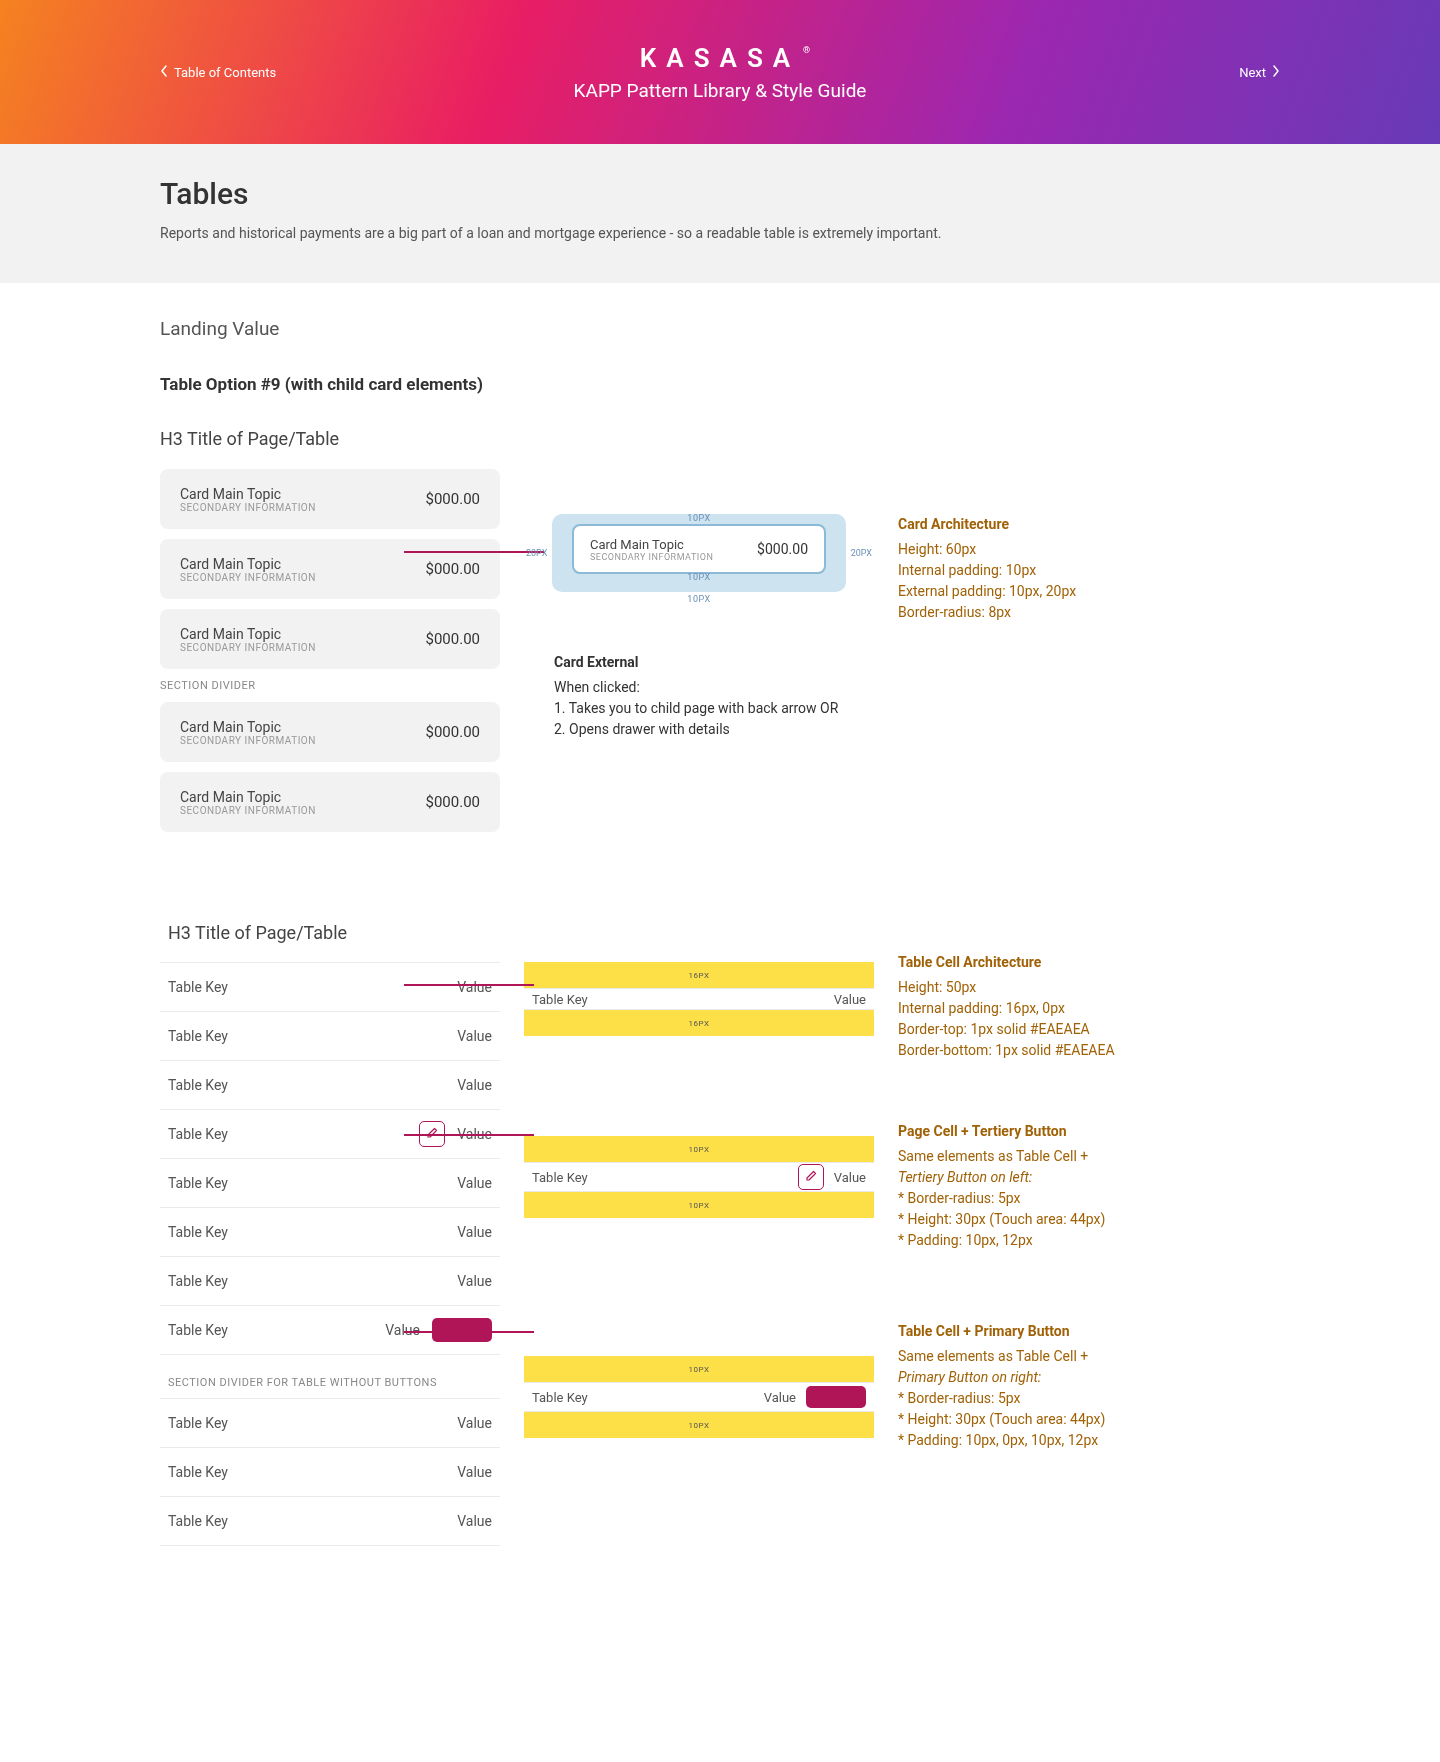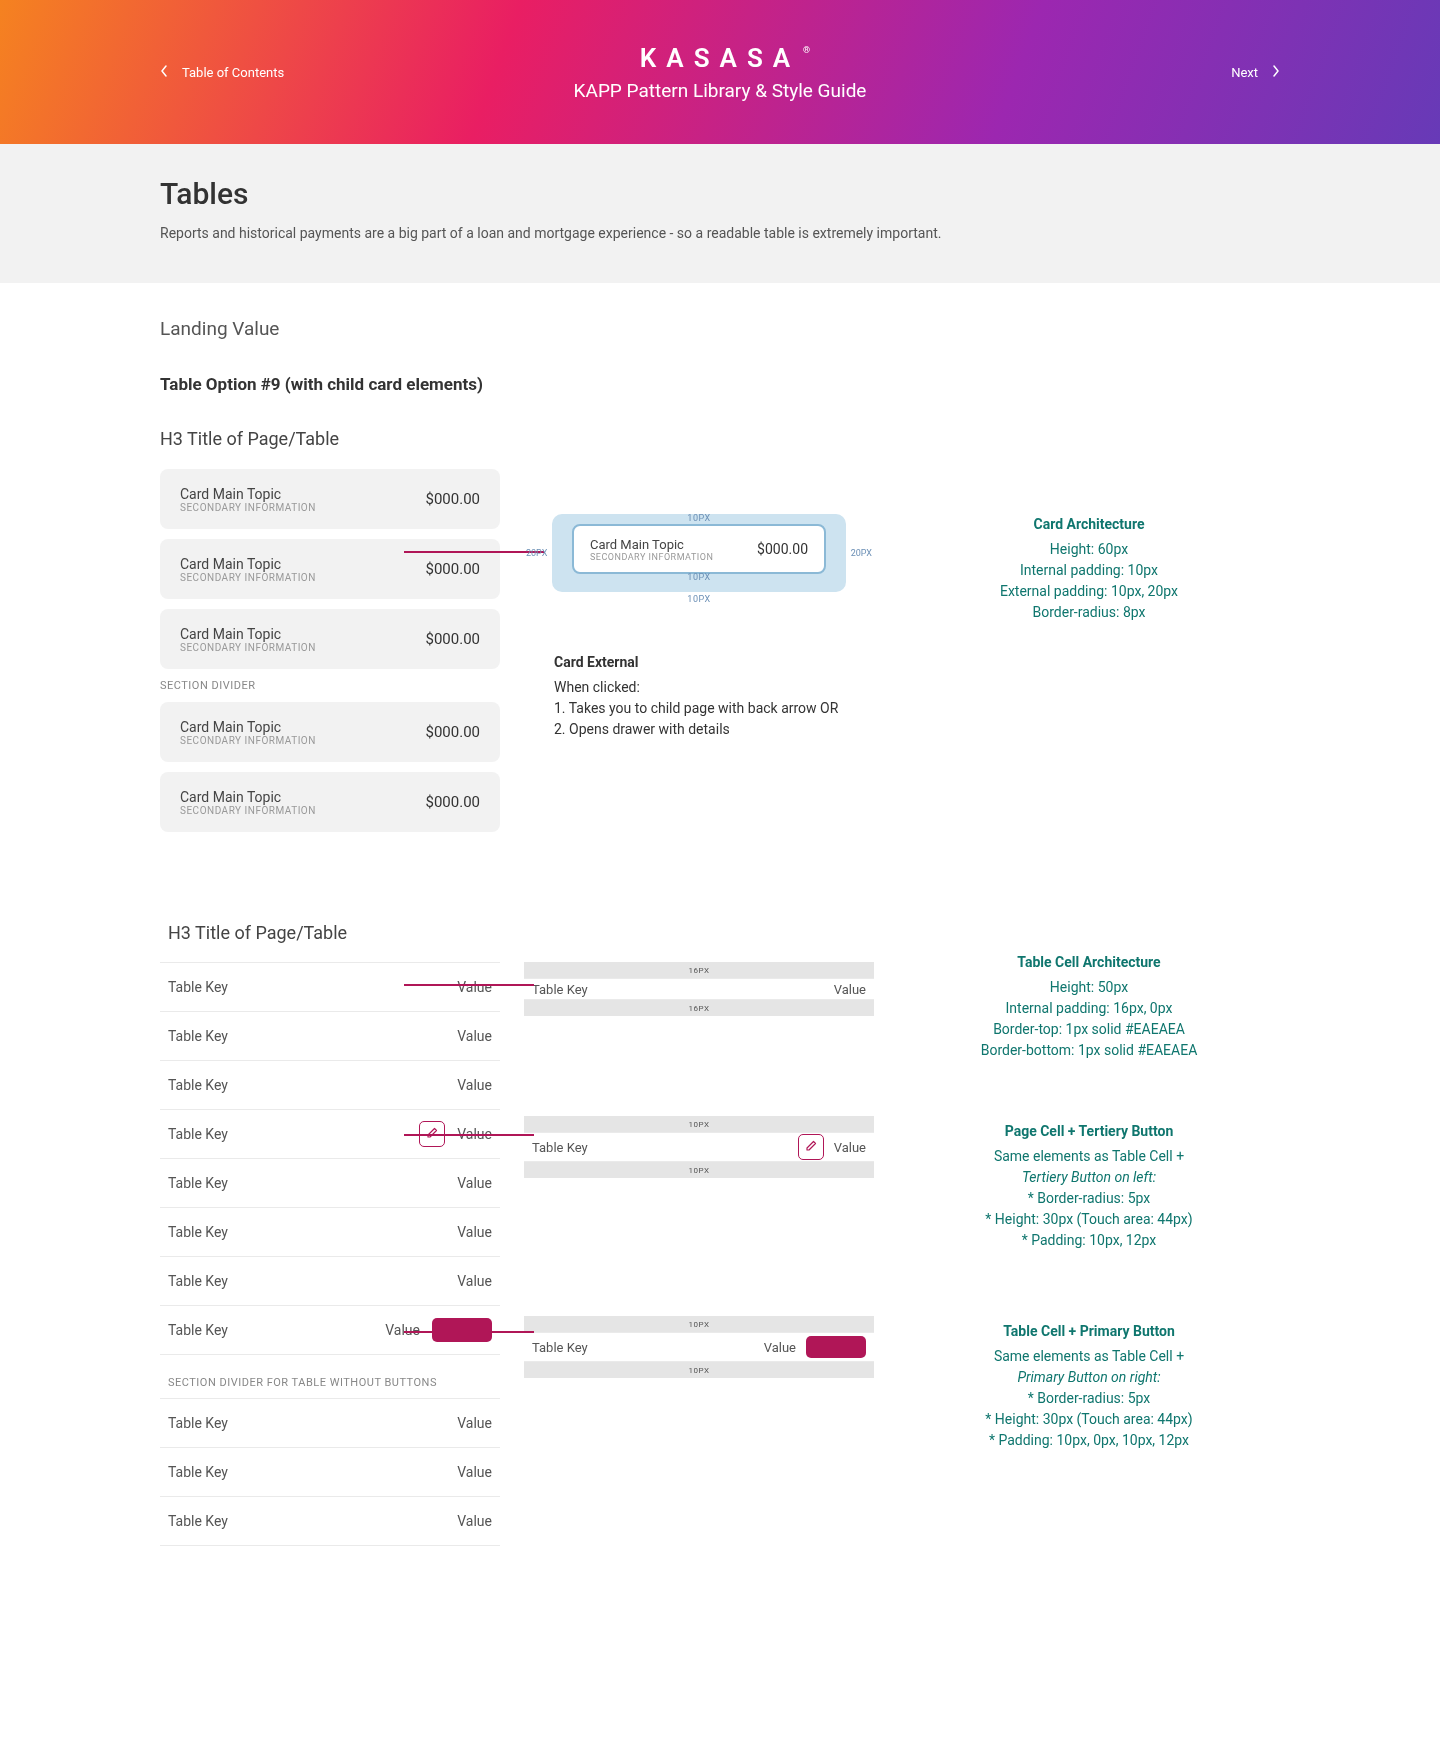--- a/index.html
+++ b/index.html
@@ -16,42 +16,42 @@
   }
   .header-nav {
     position: absolute;
     top: 0; left: 0; right: 0;
     height: 100%;
     display: flex;
     align-items: center;
     justify-content: space-between;
     padding: 0 160px;
   }
-  .header-link { color: #fff; font-size: 13px; display: flex; align-items: center; gap: 14px; cursor: pointer; }
+  .header-link { color: #fff; font-size: 13px; display: flex; align-items: center; gap: 6px; cursor: pointer; }
   .header-center { text-align: center; color: #fff; }
   .logo { font-size: 26px; font-weight: 600; letter-spacing: 10px; position: relative; display:inline-block; }
   .logo-reg { font-size: 9px; position: absolute; top: 2px; right: -10px; letter-spacing:0; }
   .subtitle-logo { font-size: 19px; margin-top: 6px; font-weight: 400; }
 
   
   .intro { background: #f2f2f2; padding: 32px 160px 42px; }
   .intro h1 { font-size: 30px; font-weight: 500; color: #333; margin-bottom: 14px; }
   .intro p { font-size: 14px; color: #555; }
 
   
   .content { padding: 34px 160px 80px; }
   .h2-section { font-size: 19px; color: #555; font-weight: 400; margin-bottom: 34px; }
   .h3-option { font-size: 17px; font-weight: 700; color: #333; margin-bottom: 34px; }
   .h3-table { font-size: 18px; font-weight: 400; color: #444; margin-bottom: 20px; }
 
   
   .row { display: flex; gap: 24px; align-items: flex-start; }
   .col-left { width: 340px; flex-shrink:0; }
   .col-mid { width: 350px; flex-shrink:0; position:relative; }
-  .col-right { flex: 1; font-size: 14px; line-height: 1.5; color:#0f766e;text-align:center; }
+  .col-right { flex: 1; font-size: 14px; line-height: 1.5; color:#a16207; }
 
   
   .card {
     background: #f2f2f2;
     border-radius: 8px;
     padding: 12px 20px;
     margin-bottom: 10px;
     display: flex;
     justify-content: space-between;
     align-items: center;
@@ -77,21 +77,21 @@
   .tbl-row { display:flex; justify-content:space-between; align-items:center; height:50px; border-top:1px solid #EAEAEA; border-bottom:1px solid #EAEAEA; font-size:14px; color:#555; margin-top:-1px;}
   .tbl-key { }
   .tbl-val { display:flex; align-items:center; gap:12px; }
   .edit-btn { width:26px; height:26px; border:1.5px solid #b01657; border-radius:5px; display:flex; align-items:center; justify-content:center; color:#b01657; }
   .primary-btn { width:60px; height:24px; background:#b01657; border-radius:5px; }
 
   .h3-table-inner { padding-left: 8px; }
   .col-left-2 .tbl-row, .col-left-2 .divider-label { padding-left:8px; padding-right:8px; }
 
   
-  .stripe { background:#e5e5e5; height:16px; display:flex; align-items:center; justify-content:center; font-size:8px; color:#555; letter-spacing:0.5px;}
+  .stripe { background:#fde047; height:26px; display:flex; align-items:center; justify-content:center; font-size:8px; color:#555; letter-spacing:0.5px;}
   .diag-row { background:#fff; height:30px; display:flex; justify-content:space-between; align-items:center; padding:0 8px; font-size:13px; color:#555; border-top:1px solid #EAEAEA; border-bottom:1px solid #EAEAEA;}
   .diag-block { margin-top: 8px; }
   .conn-line { position:absolute; height:2px; background:#b01657; }
 
   .gap-block { height: 80px; }
 </style>
 </head>
 <body>
 
 <div class="header">

